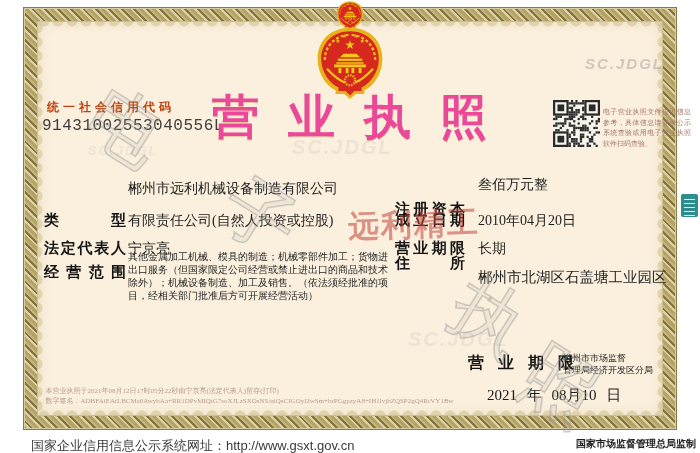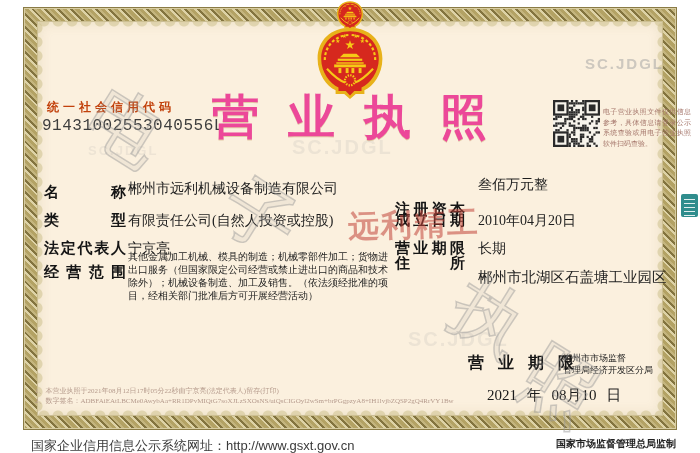--- a/index.html
+++ b/index.html
@@ -53,31 +53,31 @@
   .reg-authority{left:563px;top:352px;width:100px;font-size:9px;line-height:12px;color:#1a1a1a;text-align:left;font-family:"Liberation Serif","DejaVu Serif",serif;}
   .reg-date{left:487px;top:386px;font-size:15px;color:#1a1a1a;font-family:"Liberation Serif","DejaVu Serif",serif;word-spacing:6px;white-space:nowrap;}
 
   
   .fn{left:35px;font-size:7px;color:#b59a8c;white-space:nowrap;font-family:"Liberation Serif","DejaVu Serif",serif;}
   .fn1{top:386px;}
   .fn2{top:396px;}
 
   
   .footer-left{left:8px;top:437px;font-size:13px;color:#3a3a3a;white-space:nowrap;padding-left:23px;}
-  .footer-right{right:24px;top:437px;font-size:10px;color:#222;font-weight:bold;white-space:nowrap;}
+  .footer-right{right:4px;top:437px;font-size:10px;color:#222;font-weight:bold;white-space:nowrap;}
 
   
   .wm{pointer-events:none;white-space:nowrap;}
   .wm-stamp{left:348px;top:204px;font-size:31px;font-weight:bold;color:rgba(193,68,56,.55);font-family:"Liberation Serif","DejaVu Serif",serif;letter-spacing:2px;transform:rotate(-2deg);z-index:5;}
   .wm-diag{font-size:74px;color:rgba(150,150,150,.10);-webkit-text-stroke:1.5px rgba(150,150,150,.45);font-family:"Liberation Serif","DejaVu Serif",serif;z-index:4;}
   .wm-d1{left:88px;top:78px;transform:rotate(32deg);}
   .wm-d2{left:222px;top:168px;transform:rotate(32deg);}
   .wm-d3{left:452px;top:268px;transform:rotate(32deg);}
   .wm-d4{left:522px;top:336px;transform:rotate(32deg);}
-  .wm-code{font-weight:bold;color:rgba(160,160,160,.5);letter-spacing:2px;}
+  .wm-code{font-weight:bold;color:rgba(160,160,160,.5);letter-spacing:2px;font-style:italic;}
   .wm-c1{left:585px;top:55px;font-size:15px;}
   .wm-c2{left:292px;top:136px;font-size:20px;opacity:.32;}
   .wm-c3{left:408px;top:328px;font-size:20px;opacity:.32;}
   .wm-c4{left:88px;top:143px;font-size:13px;opacity:.3;}
 
   .teal-sticker{left:681px;top:194px;width:17px;height:23px;background:#2f8d8d;border-radius:2px;z-index:7;
     background-image:repeating-linear-gradient(0deg,rgba(255,255,255,.85) 0 1px,transparent 1px 4px);background-size:11px 100%;background-position:3px 3px;background-repeat:no-repeat;}
 </style>
 </head>
 <body>
@@ -292,21 +292,20 @@
         <rect x="19.8" y="44" width="2.2" height="2.2" fill="#2a2a2a"></rect>
         <rect x="24.200000000000003" y="44" width="2.2" height="2.2" fill="#2a2a2a"></rect>
         <rect x="26.400000000000002" y="44" width="2.2" height="2.2" fill="#2a2a2a"></rect>
         <rect x="28.6" y="44" width="2.2" height="2.2" fill="#2a2a2a"></rect>
         <rect x="33" y="44" width="2.2" height="2.2" fill="#2a2a2a"></rect>
         <rect x="35.2" y="44" width="2.2" height="2.2" fill="#2a2a2a"></rect>
         <rect x="41.800000000000004" y="44" width="2.2" height="2.2" fill="#2a2a2a"></rect>
       </svg></div>
   <div class="abs qr-caption">电子营业执照文件仅供信息参考，具体信息请登录公示系统查验或用电子营业执照软件扫码查验。</div>
 
-  <div class="abs flabel l-label" style="top:183px;">名称</div>
   <div class="abs fvalue l-value" style="top:180px;">郴州市远利机械设备制造有限公司</div>
 
   <div class="abs flabel l-label" style="top:211px;text-align:right;">类型</div>
   <div class="abs fvalue l-value" style="top:212px;">有限责任公司(自然人投资或控股)</div>
 
   <div class="abs flabel l-label" style="top:239px;">法定代表人</div>
   <div class="abs fvalue l-value" style="top:240px;">宁京亮</div>
 
   <div class="abs flabel l-label" style="top:263px;">经营范围</div>
   <div class="abs fvalue scope-value">其他金属加工机械、模具的制造；机械零部件加工；货物进出口服务（但国家限定公司经营或禁止进出口的商品和技术除外）；机械设备制造、加工及销售。（依法须经批准的项目，经相关部门批准后方可开展经营活动）</div>

